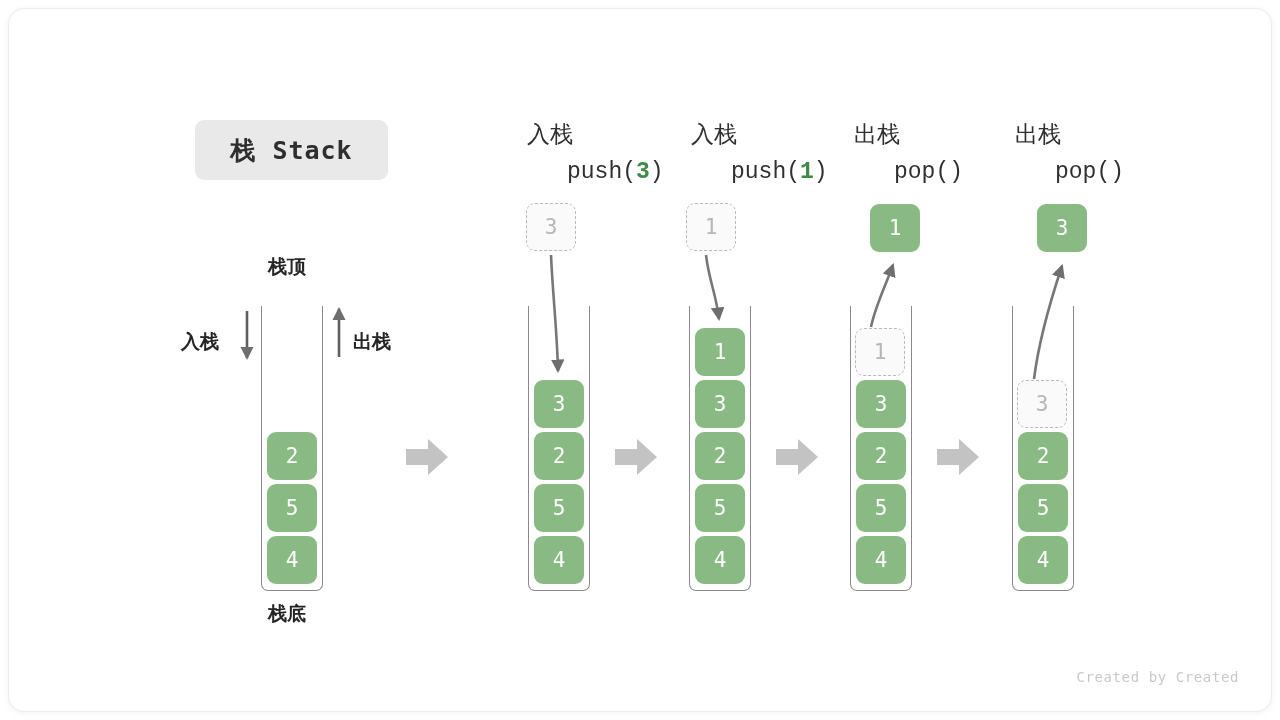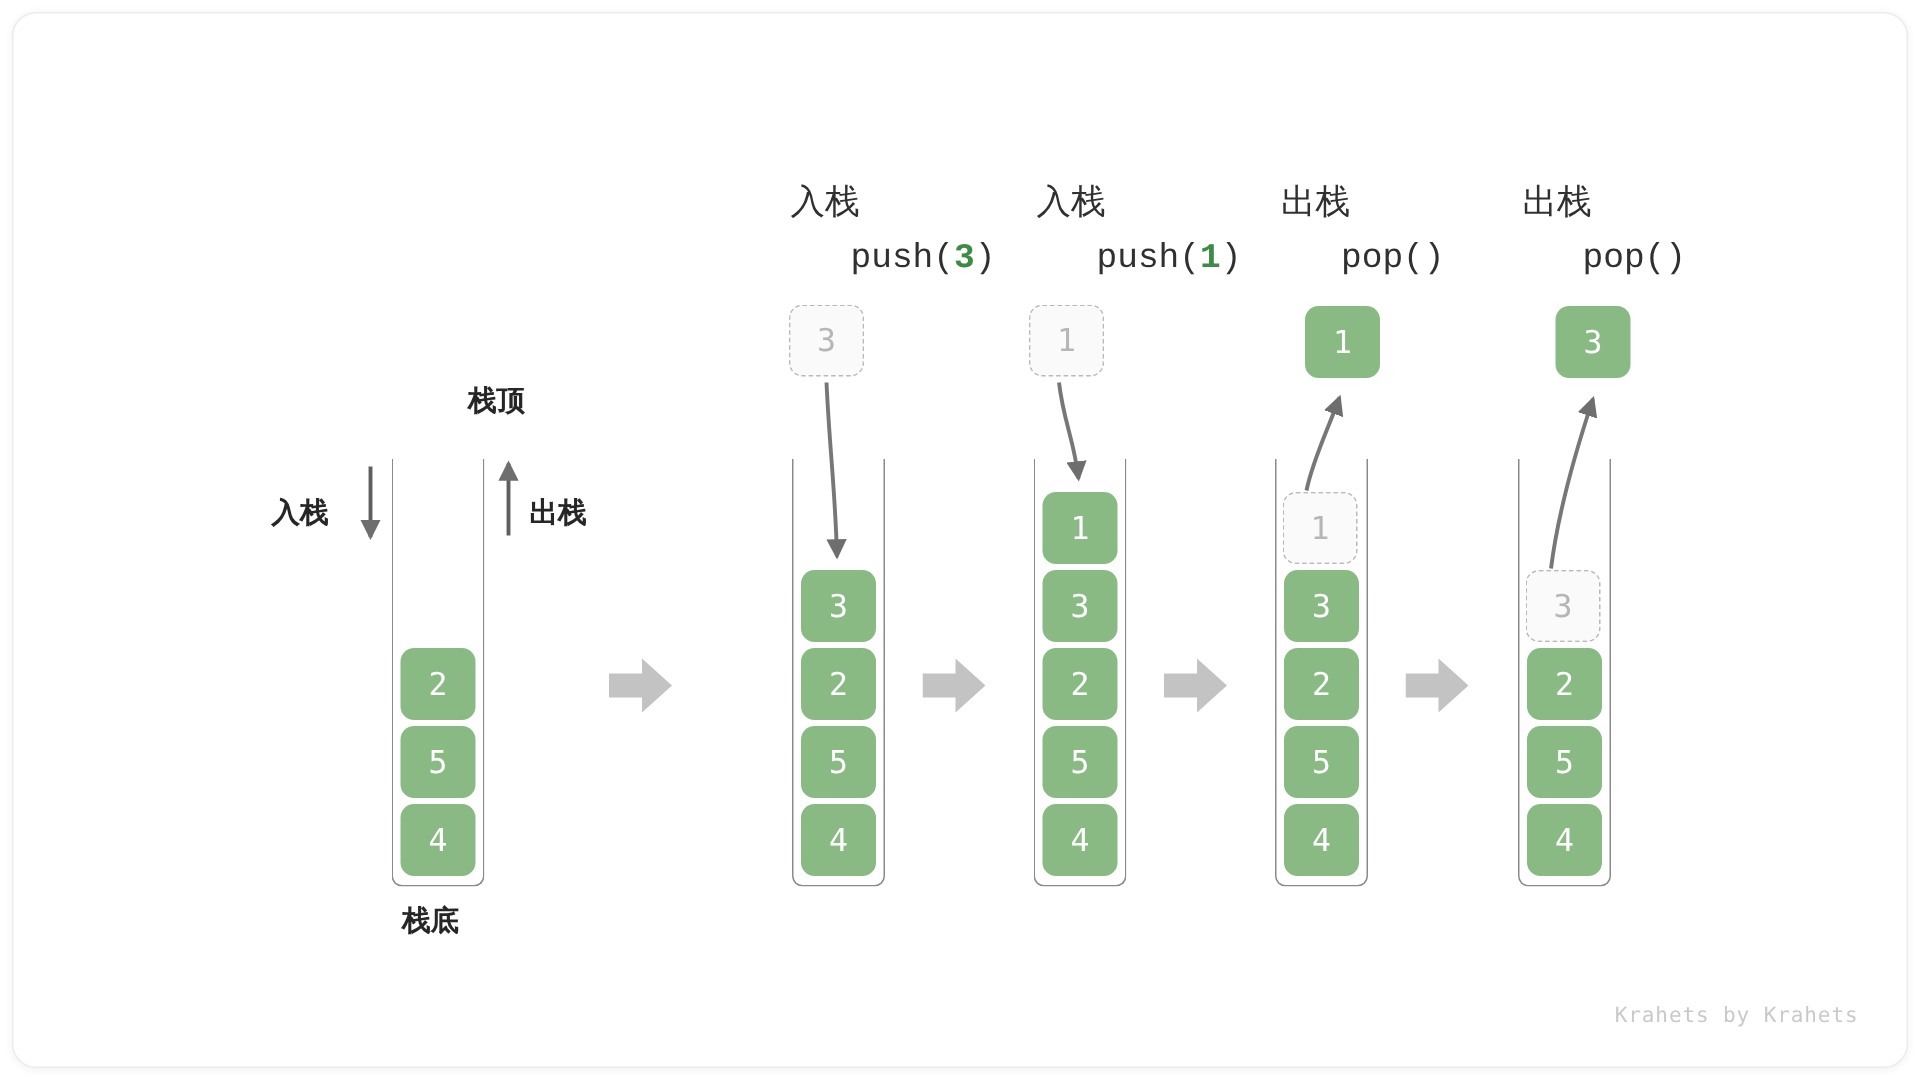--- a/index.html
+++ b/index.html
@@ -144,22 +144,23 @@
     color: #c9c9c9;
     letter-spacing: 0.6px;
     white-space: nowrap;
   }
 </style>
 </head>
 <body>
 
 <div class="card">
 
-
-  <div class="lbl-bold" style="left:259px; top:245px;margin-left:44px;">栈顶</div>
+  <div class="title-pill">栈 Stack</div>
+
+  <div class="lbl-bold" style="left:259px; top:245px;">栈顶</div>
 
   <div class="lbl-bold" style="left:172px; top:320px;">入栈</div>
 
   <div class="lbl-bold" style="left:344px; top:320px;">出栈</div>
 
   <div class="stack" style="left:252px; top:297px;"></div>
   <div class="cell solid" style="left:258px; top:423px;">2</div>
   <div class="cell solid" style="left:258px; top:475px;">5</div>
   <div class="cell solid" style="left:258px; top:527px;">4</div>
 
@@ -268,15 +269,15 @@
 
     <g>
       <path d="M 862 318 C 866 298 876 278 884 256" fill="none" stroke="#777777" stroke-width="2.6" marker-end="url(#ah)"></path>
     </g>
 
     <g>
       <path d="M 1025 370 C 1030 330 1042 290 1053 257" fill="none" stroke="#777777" stroke-width="2.6" marker-end="url(#ah)"></path>
     </g>
   </svg>
 
-  <div class="credit">Krahets by Krahets</div>
+  <div class="credit">Created by Created</div>
 
 </div>
 
 </body></html>

